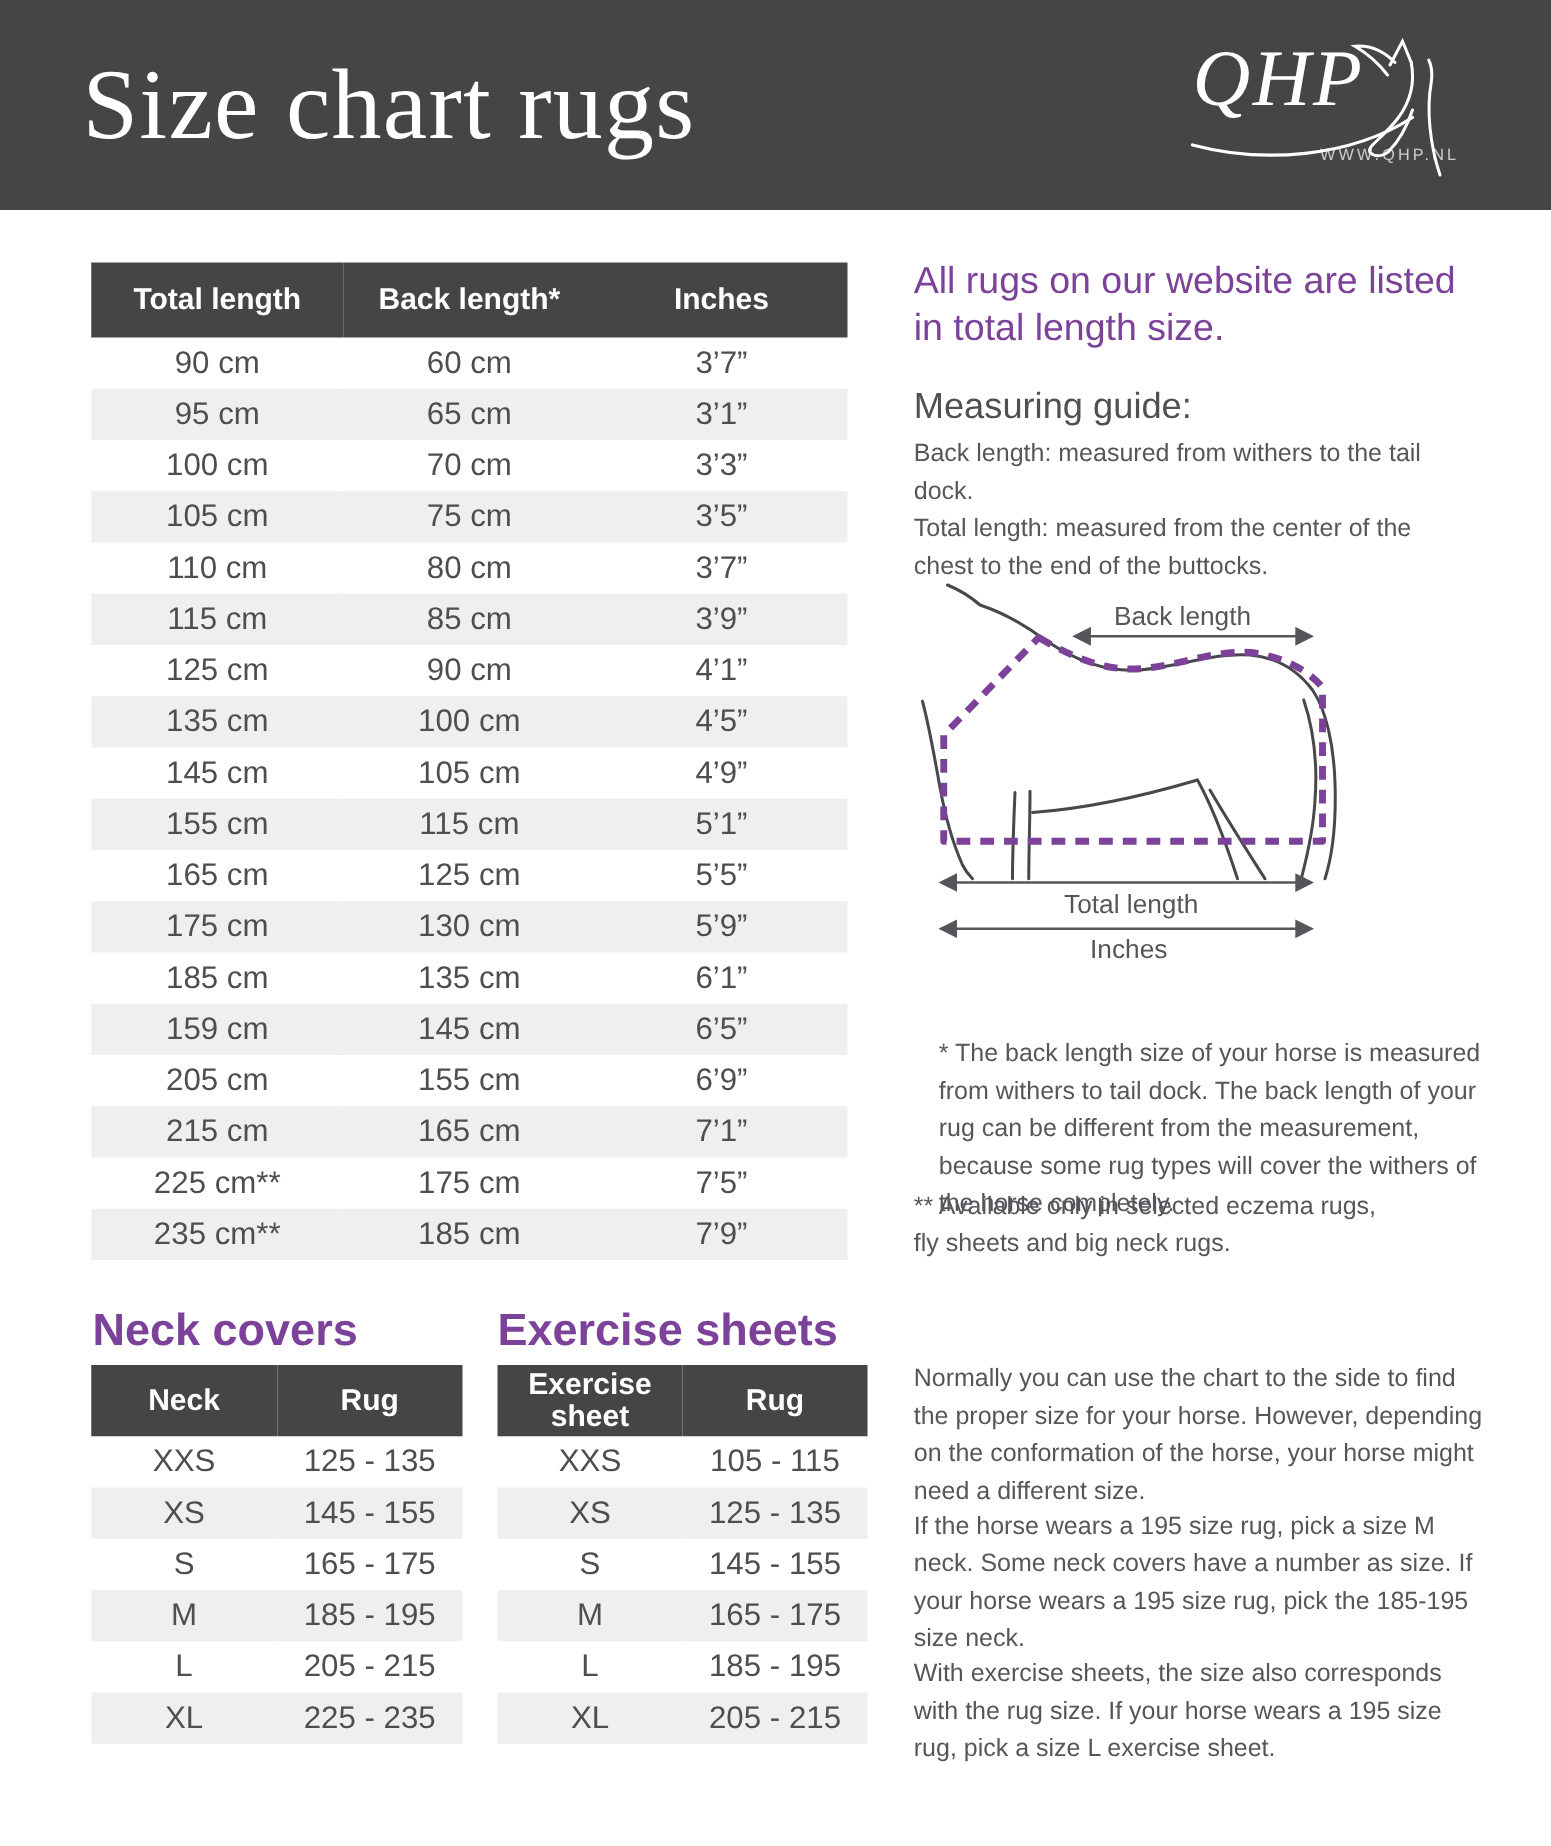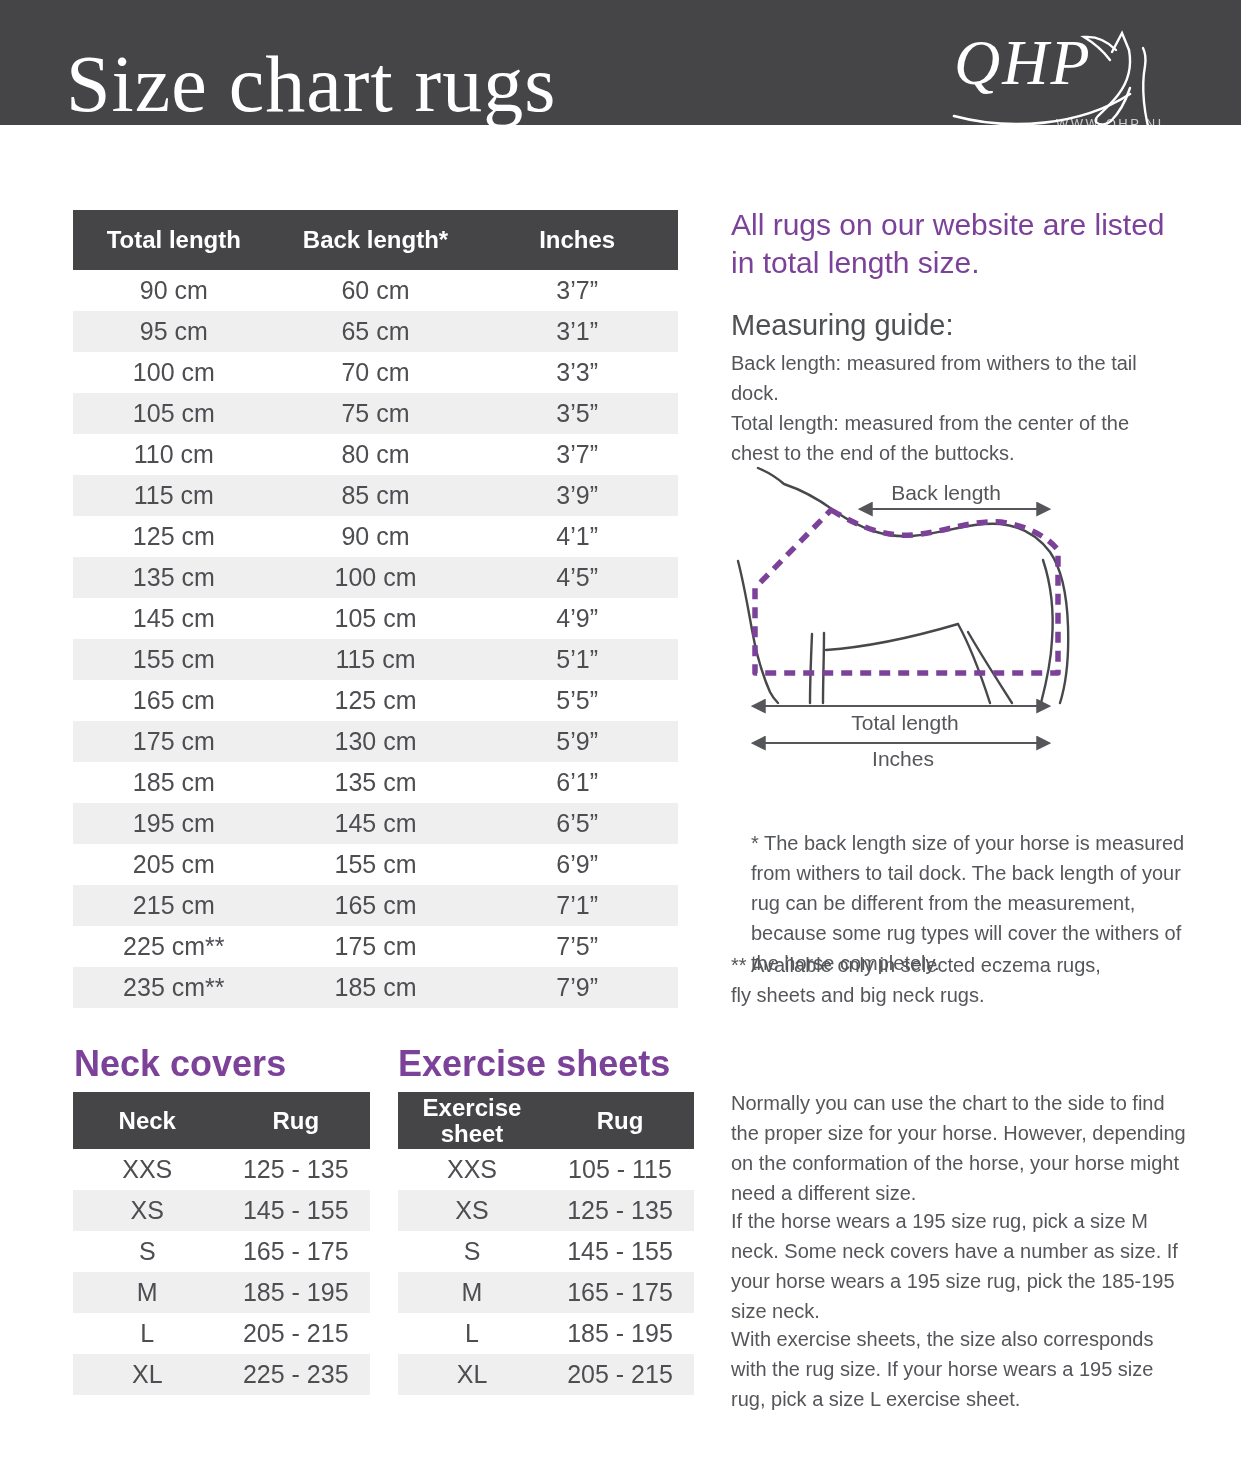--- a/index.html
+++ b/index.html
@@ -1,20 +1,20 @@
 <!DOCTYPE html>
 <html><head>
 <meta charset="utf-8">
 <style>
   html,body{margin:0;padding:0;background:#ffffff;}
   body{width:1241px;height:1477px;position:relative;overflow:hidden;
        font-family:"Liberation Sans",sans-serif;color:#55565a;}
 
   
-  .banner{position:absolute;left:0;top:0;width:1241px;height:125px;background:#454547;}
+  .banner{position:absolute;left:0;top:0;width:1241px;height:168px;background:#454547;}
   .page-title{position:absolute;left:66px;top:40px;font-family:"Liberation Serif",serif;
               font-weight:400;font-size:80px;line-height:88px;color:#ffffff;letter-spacing:1px;}
   .logo{position:absolute;left:948px;top:28px;width:240px;height:116px;}
   .logo svg{position:absolute;left:0;top:0;}
   .logo .qhp{position:absolute;left:6px;top:0px;font-family:"Liberation Serif",serif;
              font-style:italic;font-size:64px;line-height:70px;color:#ffffff;letter-spacing:2px;}
   .logo .url{position:absolute;left:108px;top:88px;font-size:13px;letter-spacing:2.5px;
              color:rgba(255,255,255,0.72);text-align:center;}
 
   
@@ -142,21 +142,21 @@
         <td>175 cm</td>
         <td>130 cm</td>
         <td>5’9”</td>
       </tr>
       <tr>
         <td>185 cm</td>
         <td>135 cm</td>
         <td>6’1”</td>
       </tr>
       <tr>
-        <td>195 cm</td>
+        <td>159 cm</td>
         <td>145 cm</td>
         <td>6’5”</td>
       </tr>
       <tr>
         <td>205 cm</td>
         <td>155 cm</td>
         <td>6’9”</td>
       </tr>
       <tr>
         <td>215 cm</td>

